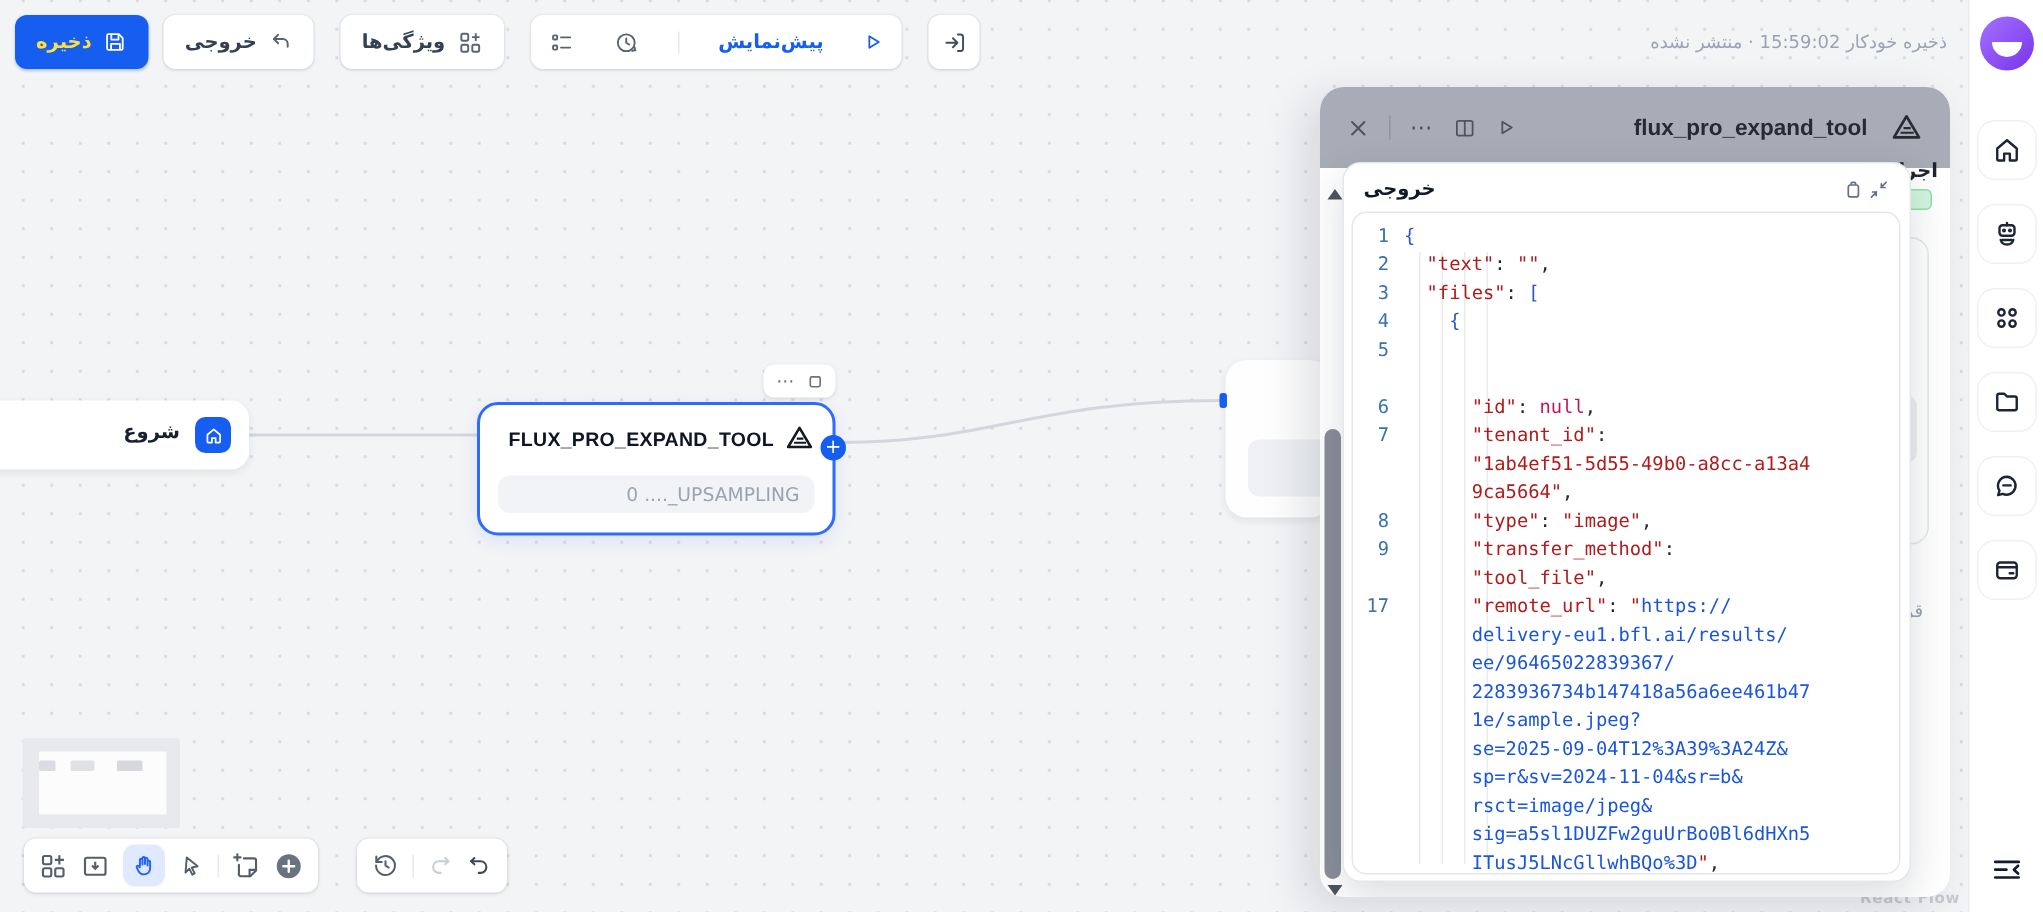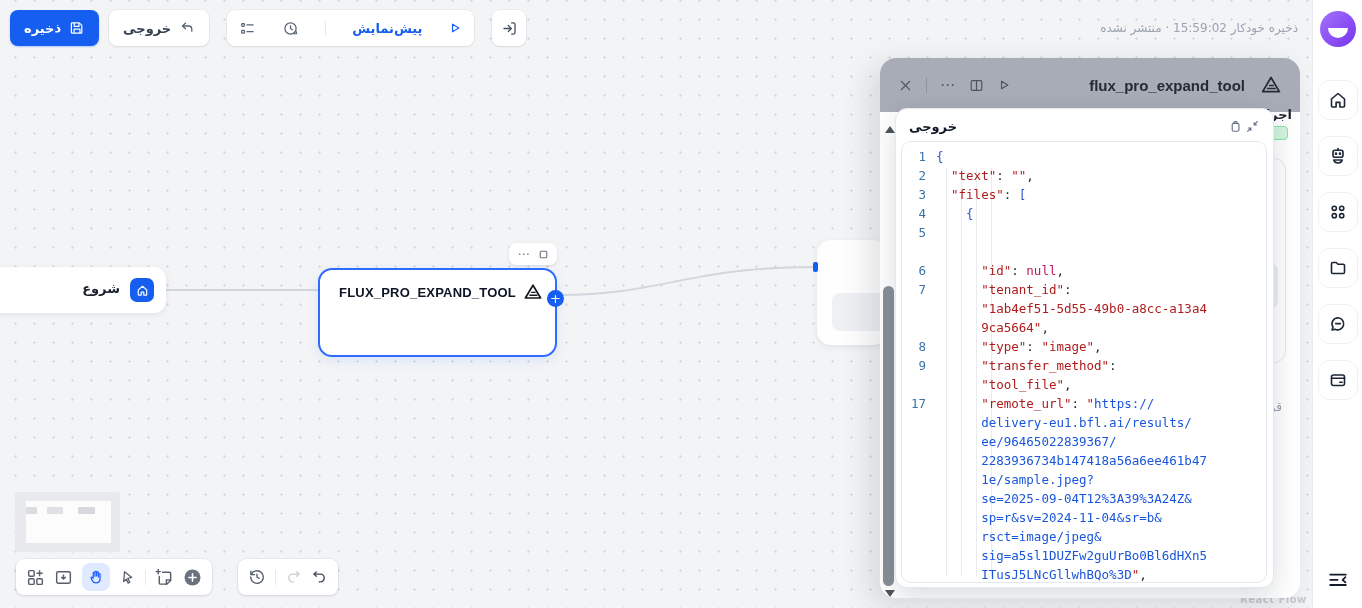--- a/index.html
+++ b/index.html
@@ -8,21 +8,21 @@
   .stage { position:relative; width:1362px; height:608px; overflow:hidden;
     background-color:#f3f4f6;
     background-image:radial-gradient(circle, #d8dbe0 1.1px, transparent 1.3px);
     background-size:19px 19px; background-position:6px 10px; }
 
   
   .topbar { position:absolute; left:10px; top:10px; display:flex; align-items:center; z-index:8; }
   .btn { height:36px; display:flex; align-items:center; gap:8px; background:#fff; border-radius:8px;
          padding:0 14px; font-size:13px; font-weight:600; color:#354052;
          box-shadow:0 1px 2px rgba(16,24,40,.08), 0 0 0 1px rgba(16,24,40,.04); cursor:pointer; }
-  .btn.primary { background:#155eef; color:#ffffff; box-shadow:0 1px 2px rgba(21,94,239,.3); }
+  .btn.primary { background:#155eef; color:#fde047; box-shadow:0 1px 2px rgba(21,94,239,.3); }
   .mr10 { margin-right:10px; } .mr18 { margin-right:18px; }
   .icon { display:inline-flex; align-items:center; justify-content:center; flex:none; }
   .pillbar { height:36px; display:flex; align-items:center; gap:26px; background:#fff; border-radius:8px;
              padding:0 12px; box-shadow:0 1px 2px rgba(16,24,40,.08), 0 0 0 1px rgba(16,24,40,.04); }
   .vdiv { width:1px; height:15px; background:#e7e9ee; }
   .preview-lbl { color:#155eef; font-size:13px; font-weight:600; }
   .sqbtn { width:34px; height:36px; display:flex; align-items:center; justify-content:center; background:#fff;
            border-radius:8px; box-shadow:0 1px 2px rgba(16,24,40,.08), 0 0 0 1px rgba(16,24,40,.04); cursor:pointer; }
   .autosave { position:absolute; top:21px; right:64px; font-size:12px; color:#9aa3b2; direction:ltr; white-space:nowrap; z-index:8; }
 
@@ -161,20 +161,21 @@
     <div class="trow">
       <div class="title">FLUX_PRO_EXPAND_TOOL</div>
       <span class="icon" style="color:#14181f">
         <svg width="20" height="20" viewBox="0 0 20 20" fill="none" stroke="currentColor" stroke-width="1.7" stroke-linejoin="round">
             <path d="M10 3.2 17.6 16H2.4z"></path>
             <path d="M8.2 10.4h4.4M6.4 13.2h8" stroke-width="1.4"></path>
           </svg>
       </span>
     </div>
     <div class="plus-handle">+</div>
+    <div class="pill">0 ...._UPSAMPLING</div>
   </div>
 
   <div class="minimap">
     <div class="vp"></div>
     <div class="d" style="left:11px;width:11px;background:#dadce1"></div>
     <div class="d" style="left:32px;width:16px;background:#dfe1e5"></div>
     <div class="d" style="left:63px;width:17px;background:#d6d8dd"></div>
   </div>
 
   <div class="bpill" style="left:16px;">
@@ -253,20 +254,31 @@
             <path d="M6.5 3.5V8h6V3.7M6.3 16.5v-5h7.4v5"></path>
           </svg>
         </span>
     </div>
     <div class="btn mr18">
       <span>خروجی</span>
       <span class="icon" style="color:#5a6374">
           <svg width="16" height="16" viewBox="0 0 20 20" fill="none" stroke="currentColor" stroke-width="1.6" stroke-linecap="round" stroke-linejoin="round">
             <path d="M8 4 4.5 7.5 8 11"></path>
             <path d="M4.5 7.5H12a4 4 0 0 1 4 4V14"></path>
+          </svg>
+        </span>
+    </div>
+    <div class="btn mr18">
+      <span>ویژگی‌ها</span>
+      <span class="icon" style="color:#5a6374">
+          <svg width="17" height="17" viewBox="0 0 20 20" fill="none" stroke="currentColor" stroke-width="1.5">
+            <rect x="3" y="3" width="5.4" height="5.4" rx="1.3"></rect>
+            <rect x="3" y="11.6" width="5.4" height="5.4" rx="1.3"></rect>
+            <rect x="11.6" y="11.6" width="5.4" height="5.4" rx="1.3"></rect>
+            <path d="M14.3 2.6v6M11.3 5.6h6"></path>
           </svg>
         </span>
     </div>
     <div class="pillbar mr18">
       <span class="icon" style="color:#5a6374">
           <svg width="17" height="17" viewBox="0 0 20 20" fill="none" stroke="currentColor" stroke-width="1.5" stroke-linecap="round">
             <rect x="3.2" y="4.2" width="3.2" height="3.2" rx="0.8"></rect>
             <rect x="3.2" y="12.2" width="3.2" height="3.2" rx="0.8"></rect>
             <path d="M9.4 5.8h7.2M9.4 13.8h7.2"></path>
           </svg>

